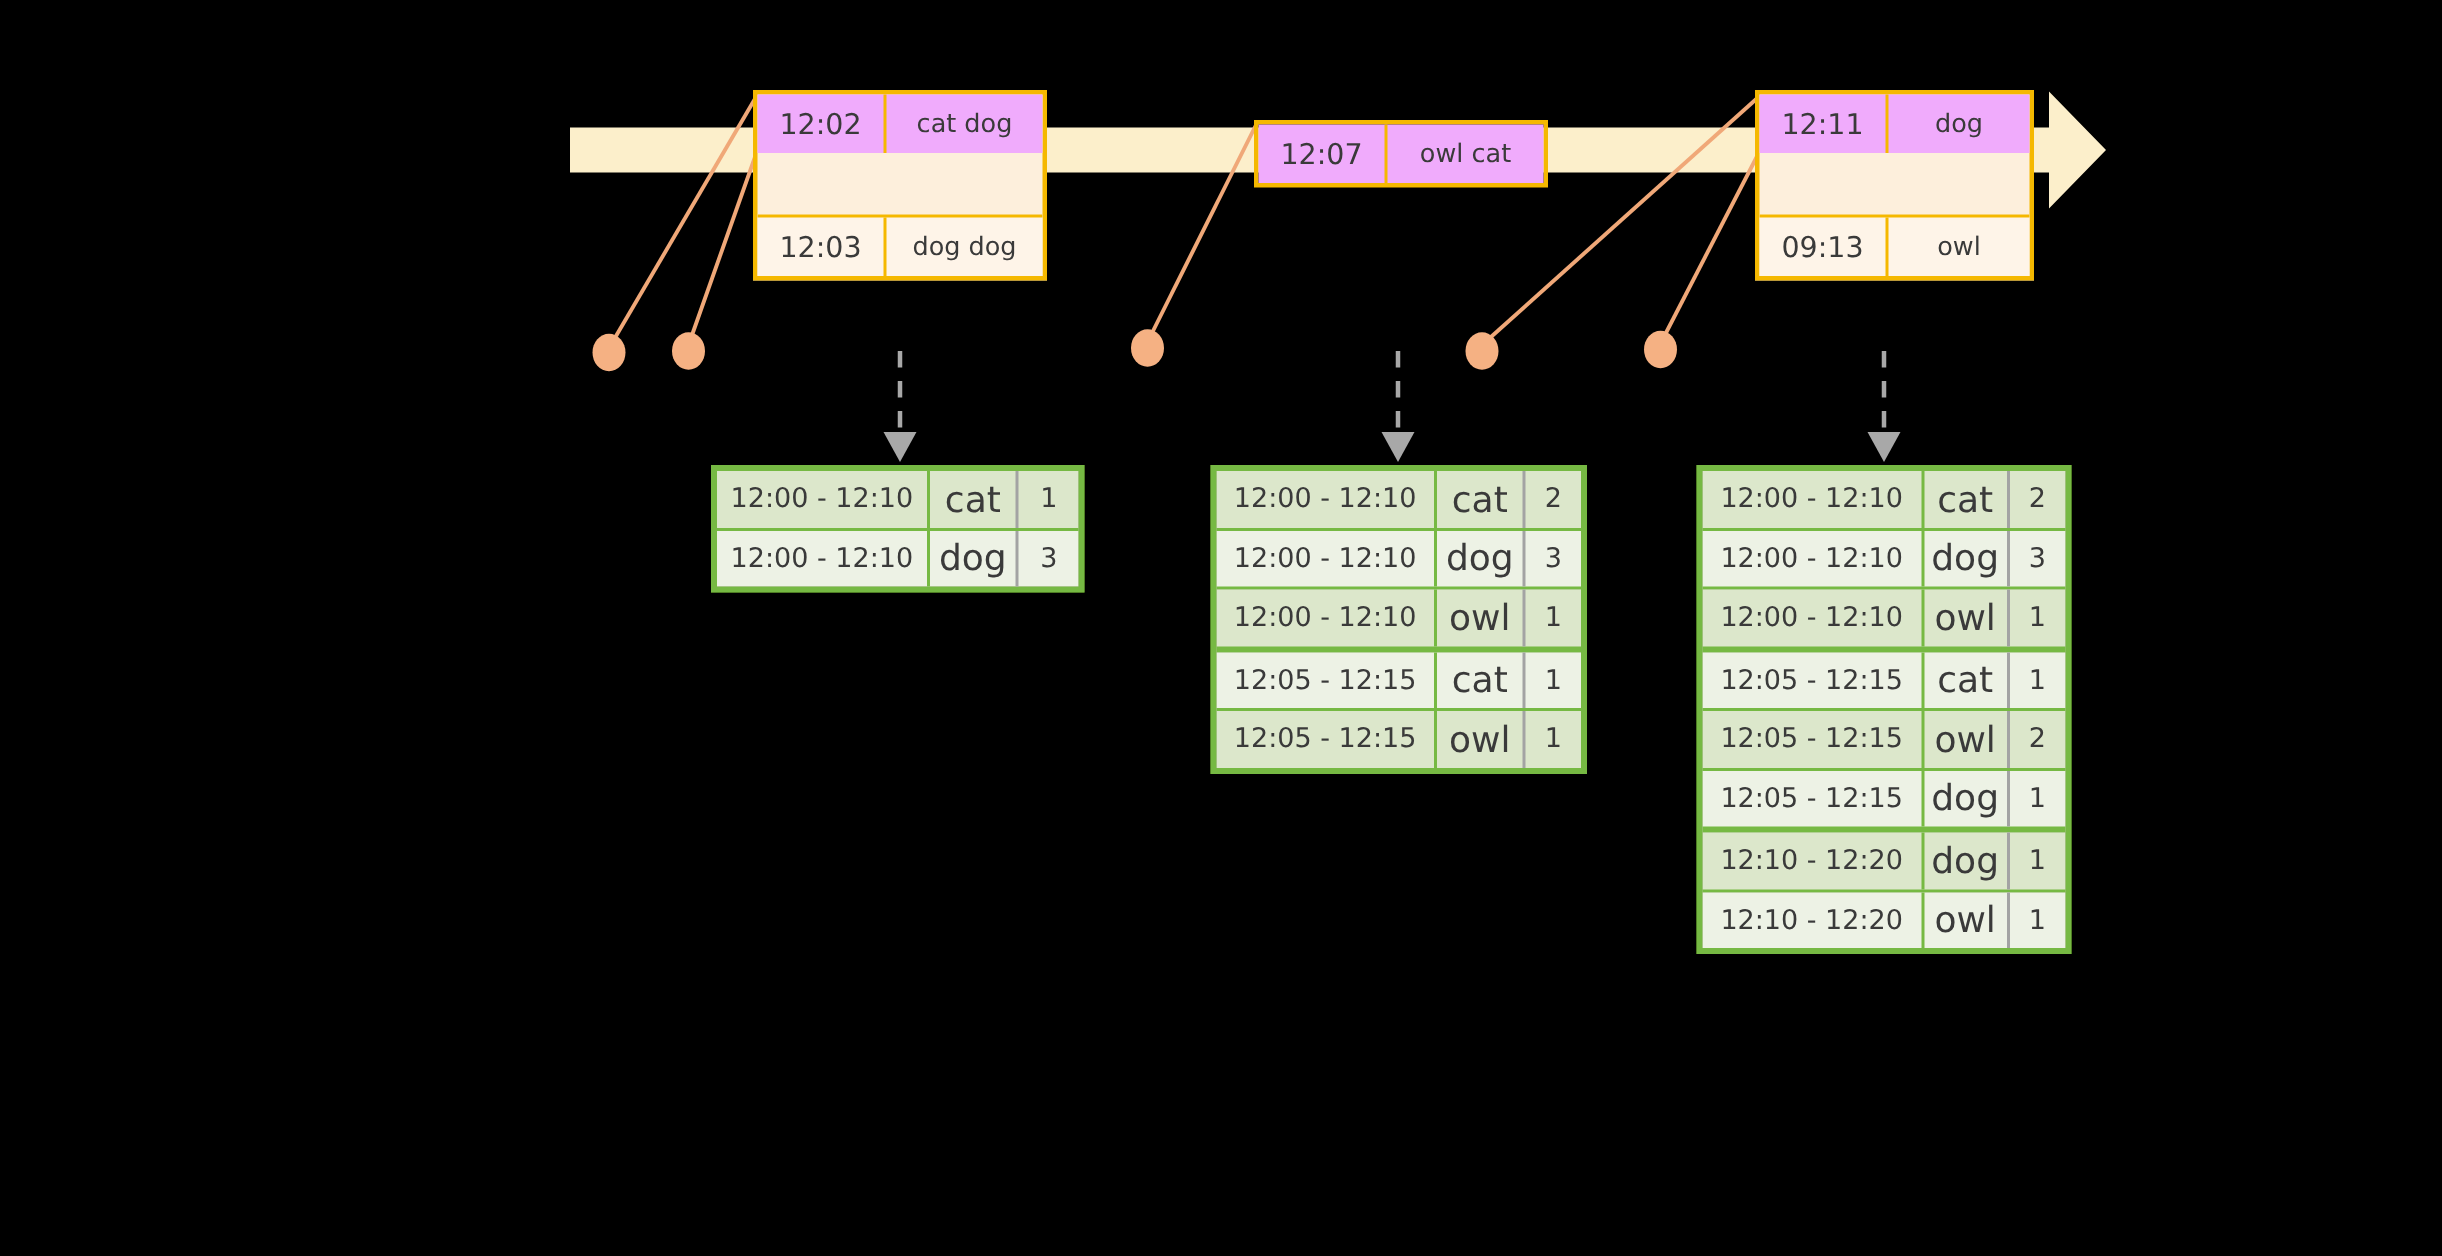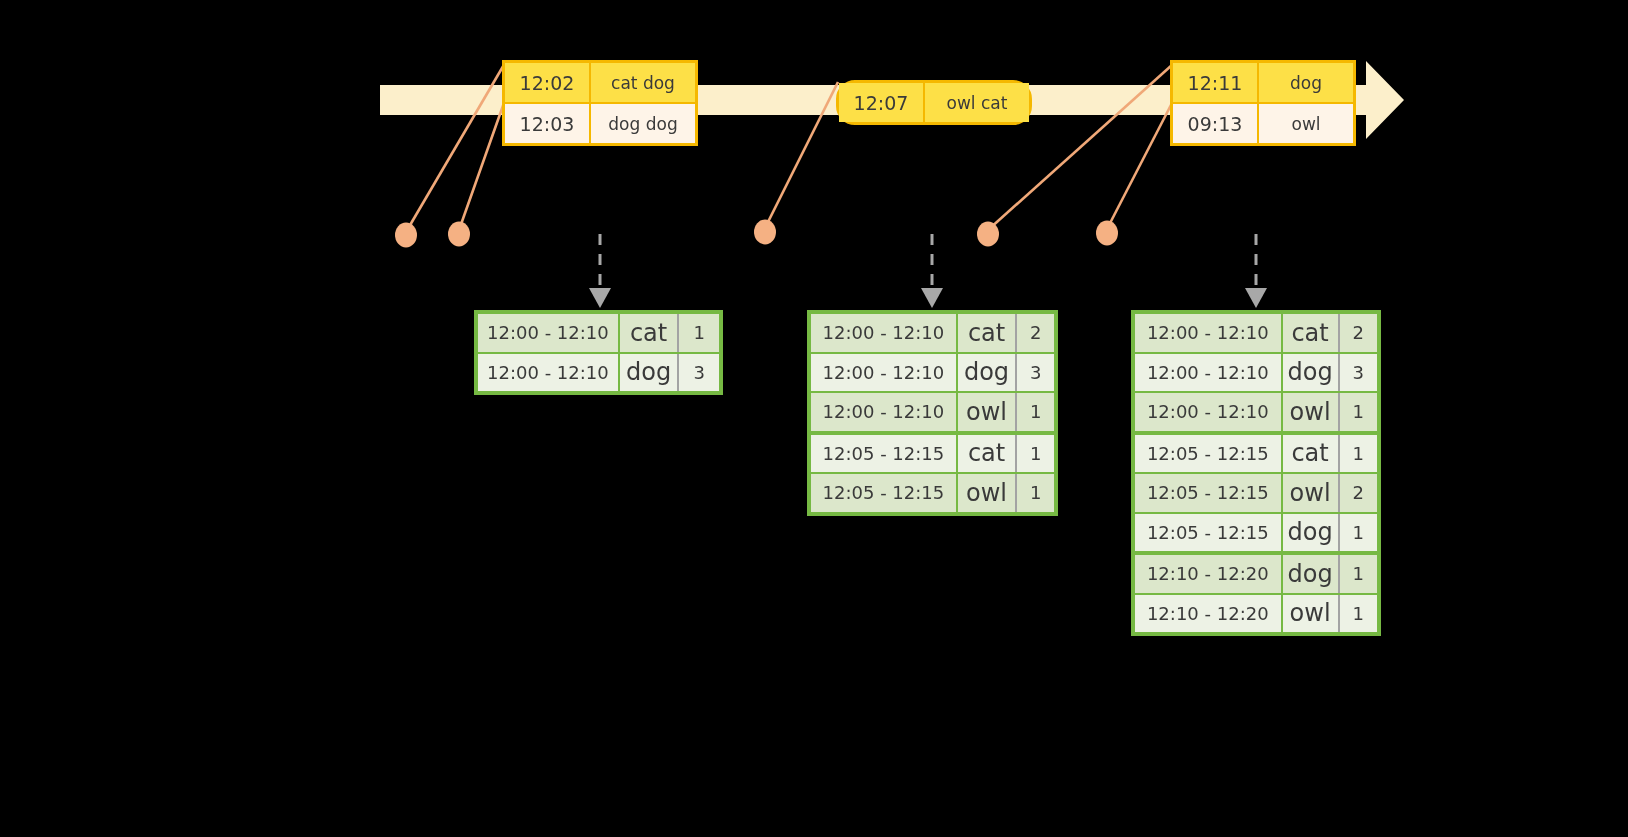--- a/index.html
+++ b/index.html
@@ -35,22 +35,23 @@
     box-sizing: border-box;
     background: #FDEFDC;
   }
   .event-row {
     display: flex;
     align-items: stretch;
     height: 39px;
   }
   .event-row + .event-row {
     border-top: 2px solid #F5B800;
-  }
-  .event-row.shade-a { background: #fde047; }
+    margin-top: 41px;
+  }
+  .event-row.shade-a { background: #f0abfc; }
   .event-row.shade-b { background: #FEF4E8; }
   .ev-time {
     width: 86px;
     display: flex;
     align-items: center;
     justify-content: center;
     font-size: 19px;
     color: #3A3A3A;
     border-right: 2px solid #F5B800;
     box-sizing: border-box;
@@ -168,21 +169,21 @@
     <div class="event-row shade-a">
       <div class="ev-time">12:02</div>
       <div class="ev-payload">cat dog</div>
     </div>
     <div class="event-row shade-b">
       <div class="ev-time">12:03</div>
       <div class="ev-payload">dog dog</div>
     </div>
   </div>
 
-  <div class="event-box" style="left:836px; top:80px; width:196px;border-radius:19px;">
+  <div class="event-box" style="left:836px; top:80px; width:196px;">
     <div class="event-row shade-a">
       <div class="ev-time">12:07</div>
       <div class="ev-payload">owl cat</div>
     </div>
   </div>
 
   <div class="event-box" style="left:1170px; top:60px; width:186px;">
     <div class="event-row shade-a">
       <div class="ev-time">12:11</div>
       <div class="ev-payload">dog</div>

